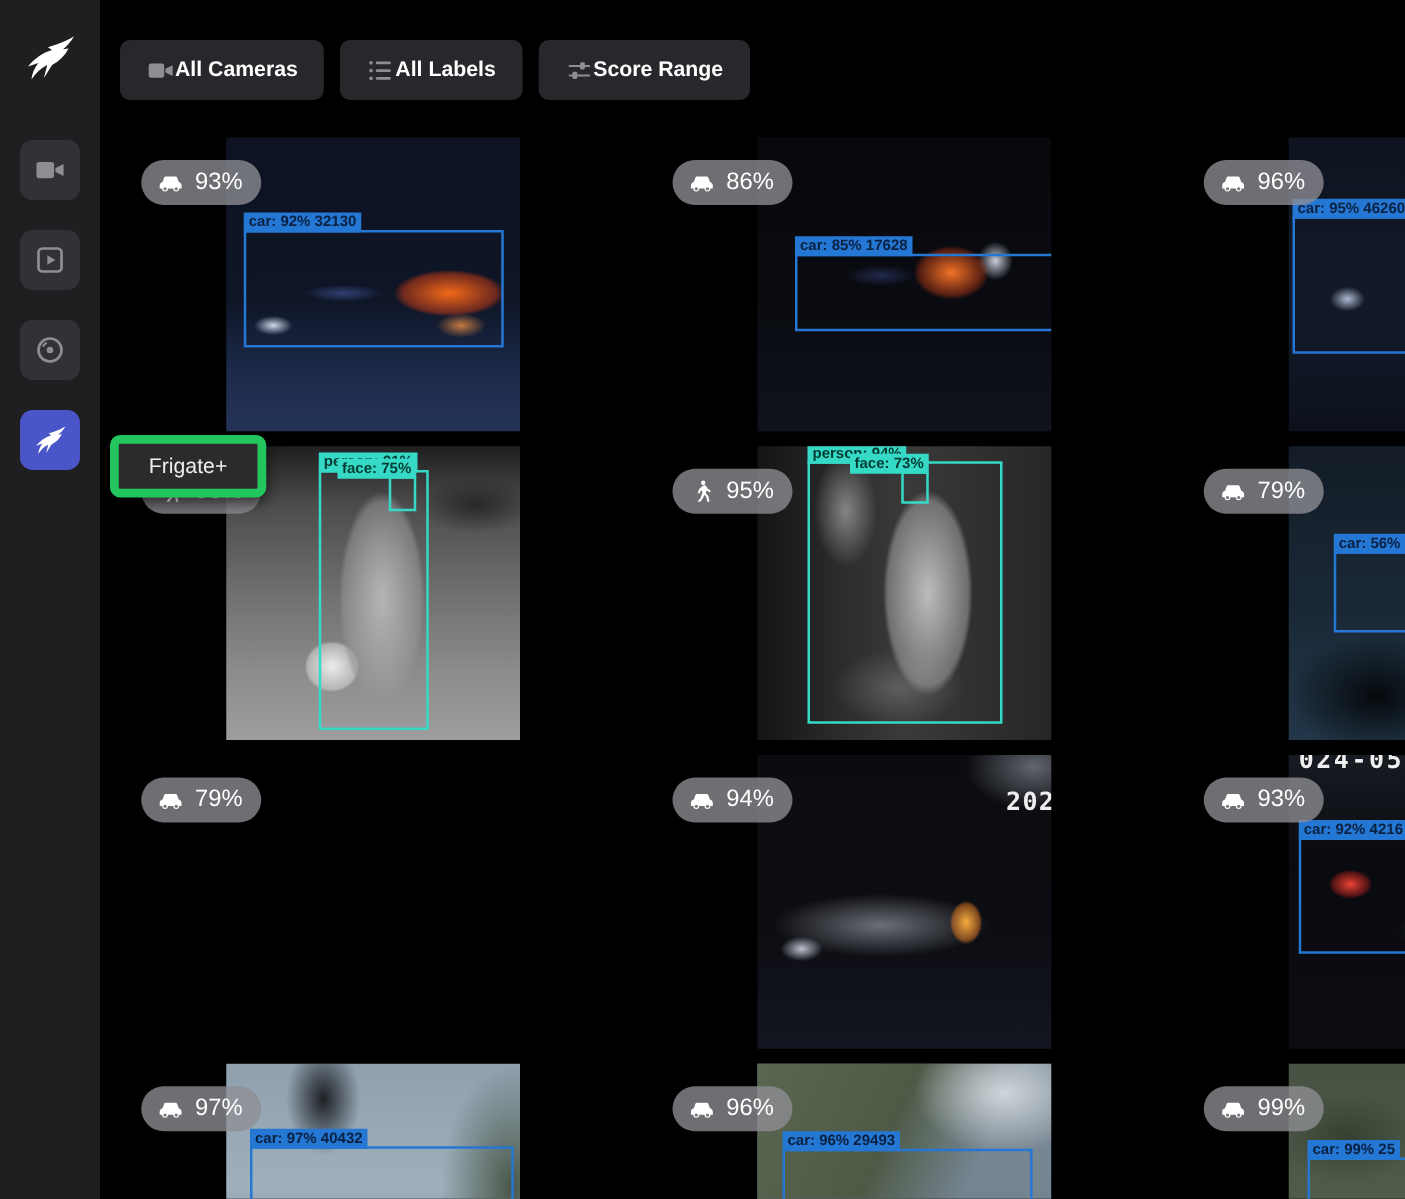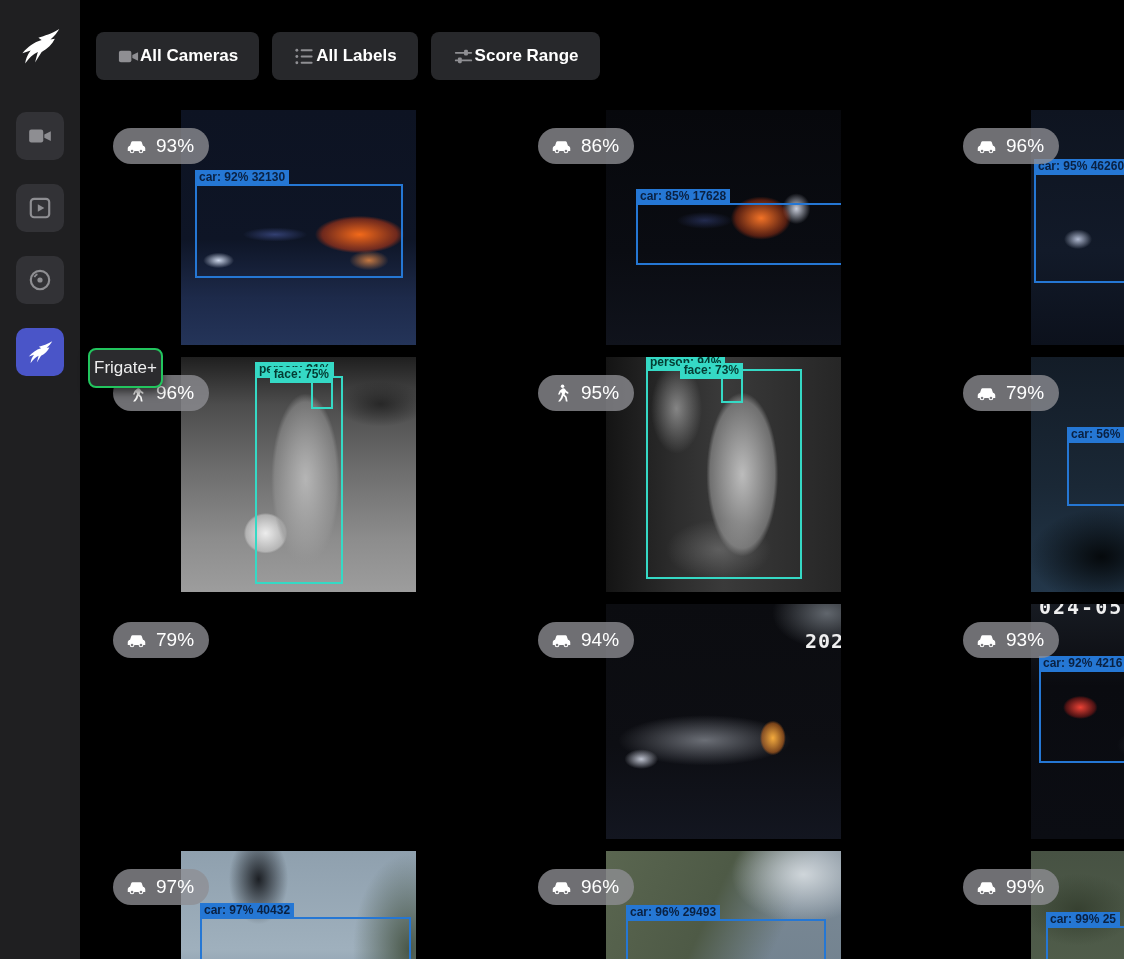--- a/index.html
+++ b/index.html
@@ -11,22 +11,22 @@
     background:#1f1f21; display:flex; flex-direction:column; align-items:center;
     padding-top:24px; z-index:10; }
   .logo { width:44px; height:44px; color:#fff; margin-bottom:44px; }
   .nav-btn { width:48px; height:48px; border-radius:10px; background:#323236;
     color:#8e8e92; display:flex; align-items:center; justify-content:center;
     margin-bottom:24px; cursor:pointer; }
   .nav-btn.selected { background:#4a55c8; color:#fff; }
   .nav-btn svg { width:26px; height:26px; }
 
   .tooltip { position:absolute; left:88px; top:348px; z-index:30;
-    background:#2b2b2e; border:2px solid #22c55e; border-radius:8px;
-    padding:8px 4px; font-size:17px; color:#ededee;
+    background:#2b2b2e; border:7px solid #22c55e; border-radius:8px;
+    padding:8px 24px; font-size:17px; color:#ededee;
     box-shadow:0 4px 10px rgba(0,0,0,.6); }
 
   
   .main { margin-left:80px; padding:32px 0 0 16px; }
   .toolbar { display:flex; gap:13px; margin-bottom:30px; }
   .filter-btn { display:inline-flex; align-items:center; 
     background:#27282b; border:none; border-radius:8px; height:48px;
     padding:0 21px; color:#fff; font-weight:700; font-size:17px;
     font-family:"Liberation Sans", sans-serif; cursor:pointer; }
   .filter-btn svg { width:23px; height:23px; color:#8f8f93; }

